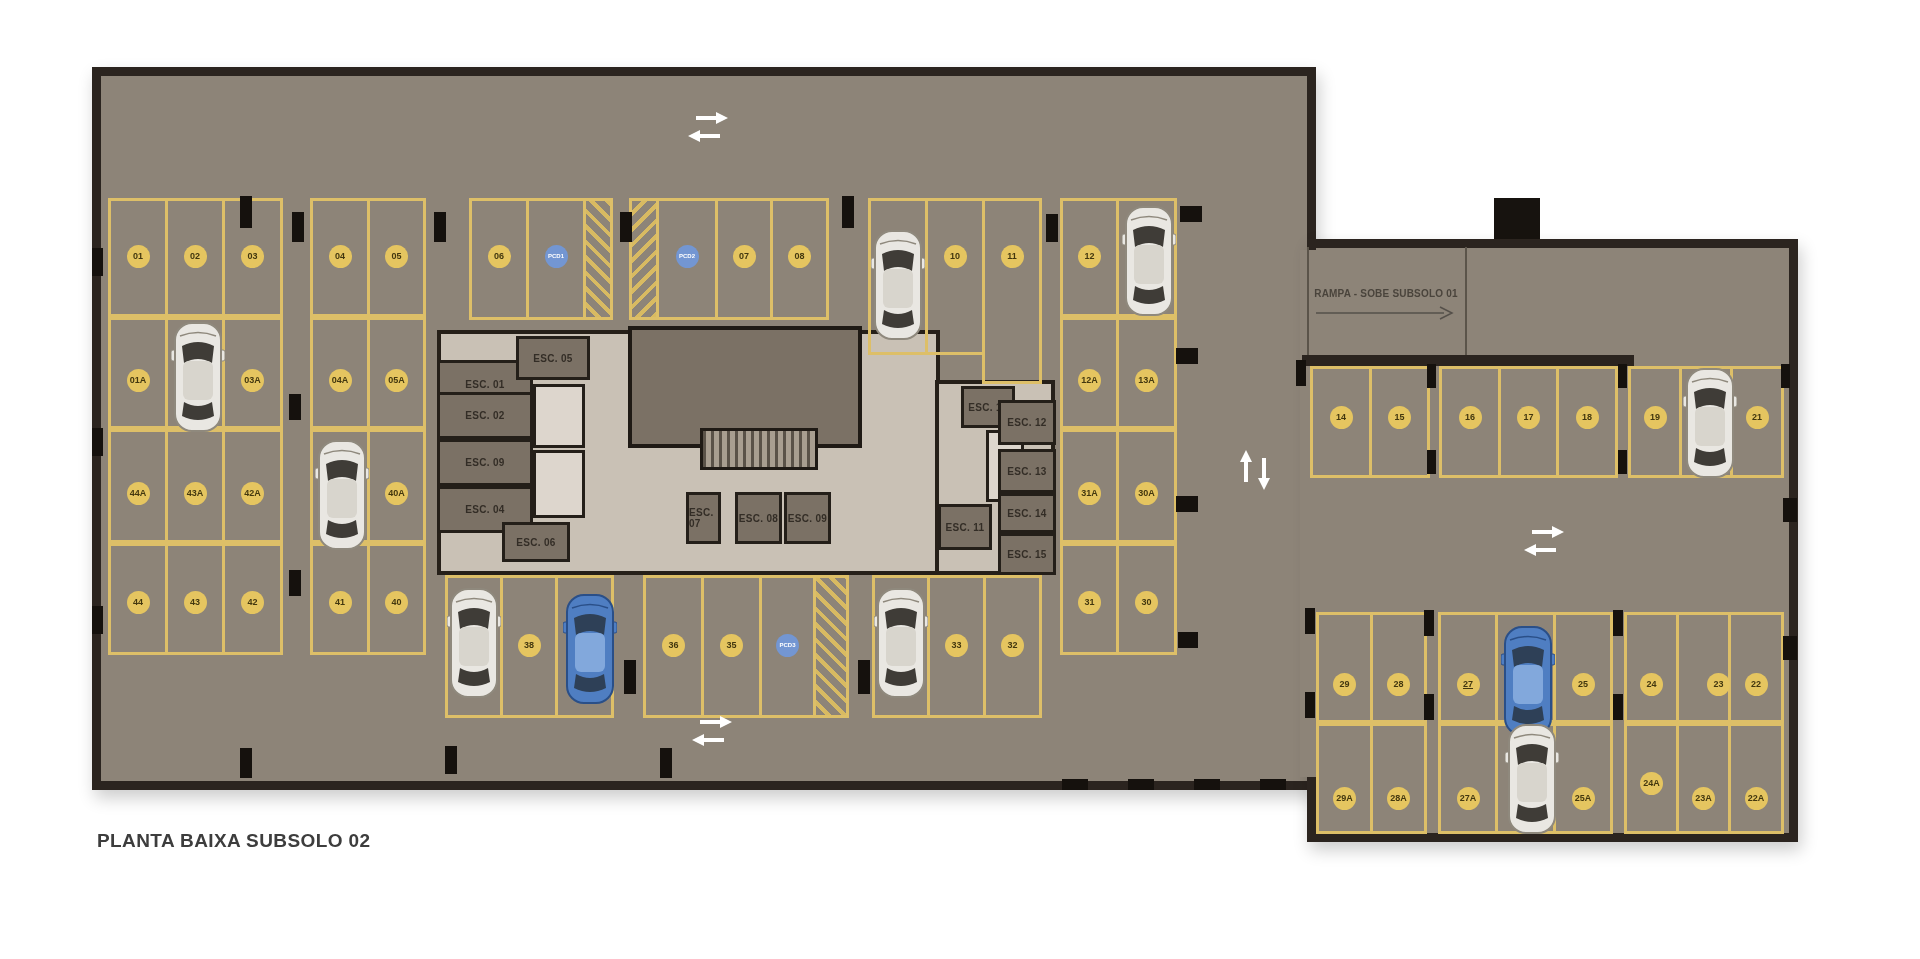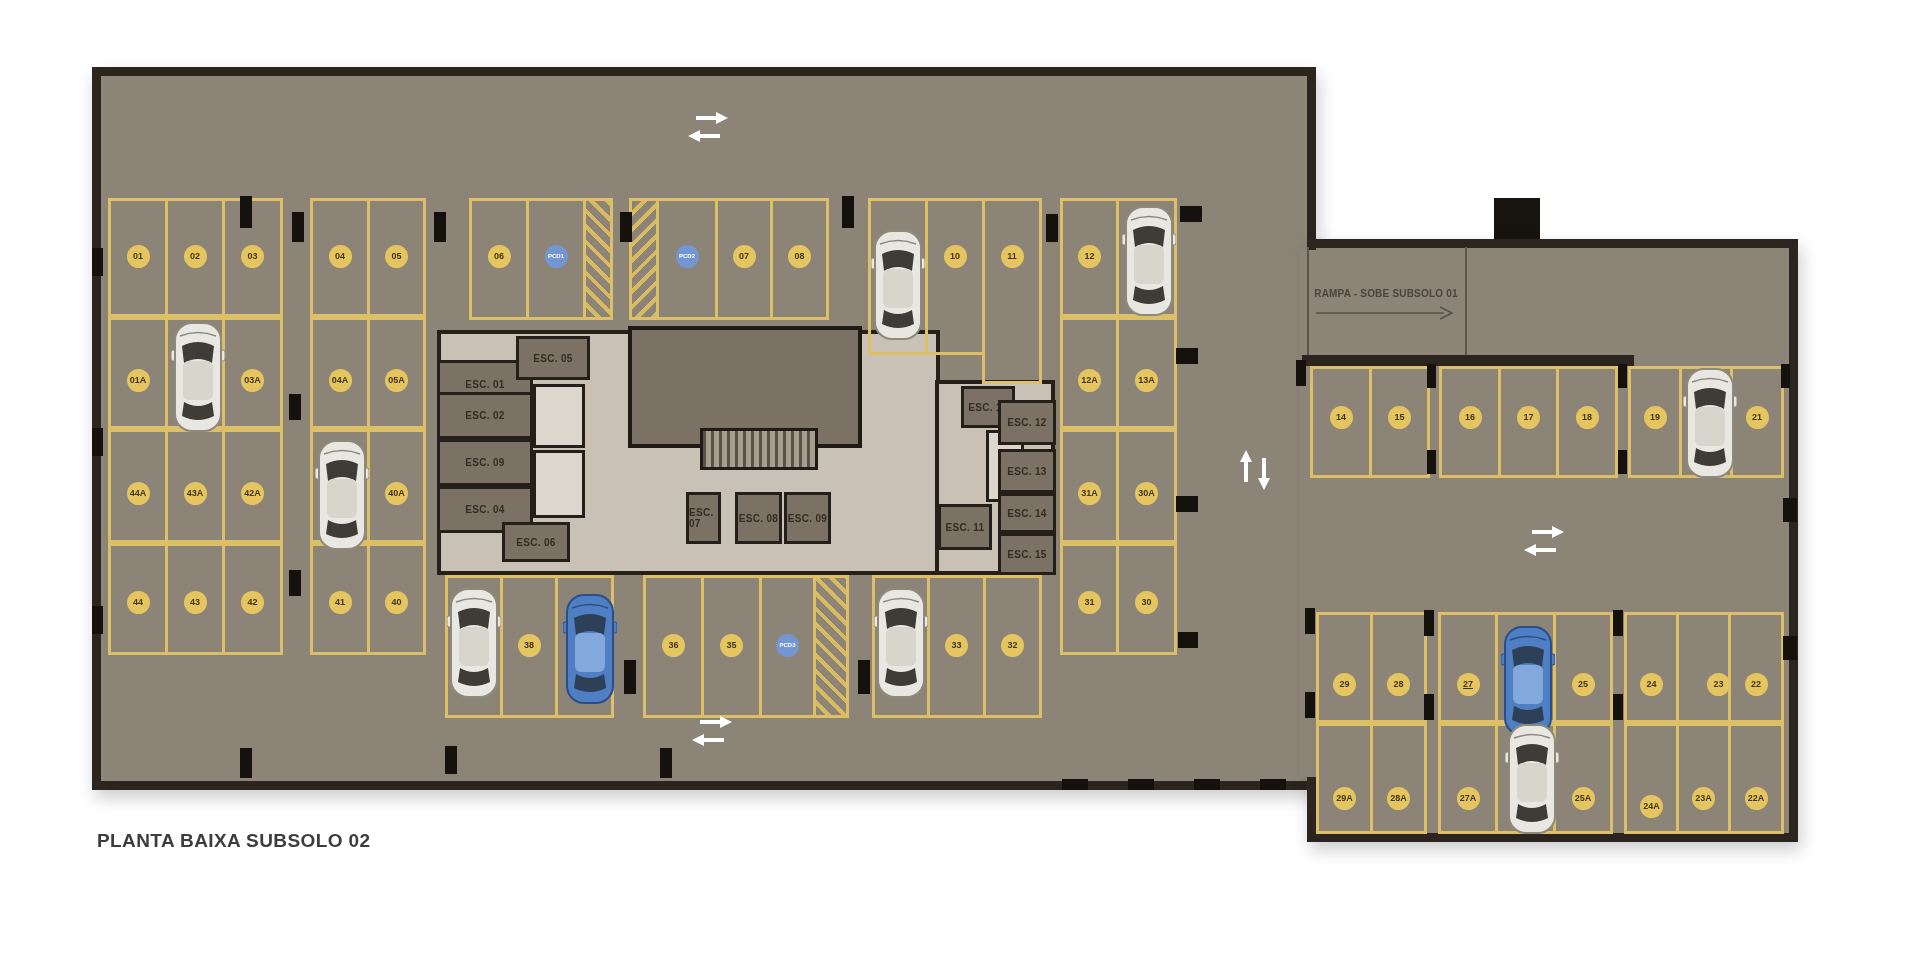--- a/index.html
+++ b/index.html
@@ -202,21 +202,21 @@
     <div class="badge" style="left: 1333px; top: 786.5px;">29A</div>
     <div class="cell" style="left: 1370px; top: 723px; width: 57px; height: 111px;"></div>
     <div class="badge" style="left: 1387px; top: 786.5px;">28A</div>
     <div class="cell" style="left: 1438px; top: 723px; width: 60px; height: 111px;"></div>
     <div class="badge" style="left: 1456.5px; top: 786.5px;">27A</div>
     <div class="cell" style="left: 1495px; top: 723px; width: 61px; height: 111px;"></div>
     <div class="badge" style="left: 1514px; top: 786.5px;">26A</div>
     <div class="cell" style="left: 1553px; top: 723px; width: 60px; height: 111px;"></div>
     <div class="badge" style="left: 1571.5px; top: 786.5px;">25A</div>
     <div class="cell" style="left: 1624px; top: 723px; width: 55px; height: 111px;"></div>
-    <div class="badge" style="left: 1640px; top: 795px; text-align: center;">24A</div>
+    <div class="badge" style="left: 1640px; top: 772px; text-align: center;">24A</div>
     <div class="cell" style="left: 1676px; top: 723px; width: 55px; height: 111px;"></div>
     <div class="badge" style="left: 1692px; top: 786.5px;">23A</div>
     <div class="cell" style="left: 1728px; top: 723px; width: 56px; height: 111px;"></div>
     <div class="badge" style="left: 1744.5px; top: 786.5px;">22A</div>
     <div class="carbox" style="left: 171px; top: 318px; width: 54px; height: 118px;">
       <svg width="54" height="118" viewBox="0 0 54 118">
         <rect x="0" y="32" width="7" height="11" rx="2" fill="#e9e7e2" stroke="#8f897d"></rect>
         <rect x="47" y="32" width="7" height="11" rx="2" fill="#e9e7e2" stroke="#8f897d"></rect>
         <rect x="4" y="5" width="46" height="108" rx="17" fill="#e9e7e2" stroke="#8f897d" stroke-width="2"></rect>
         <path d="M9 18 Q27 11 45 18" fill="none" stroke="#8f897d" stroke-width="1.5"></path>

